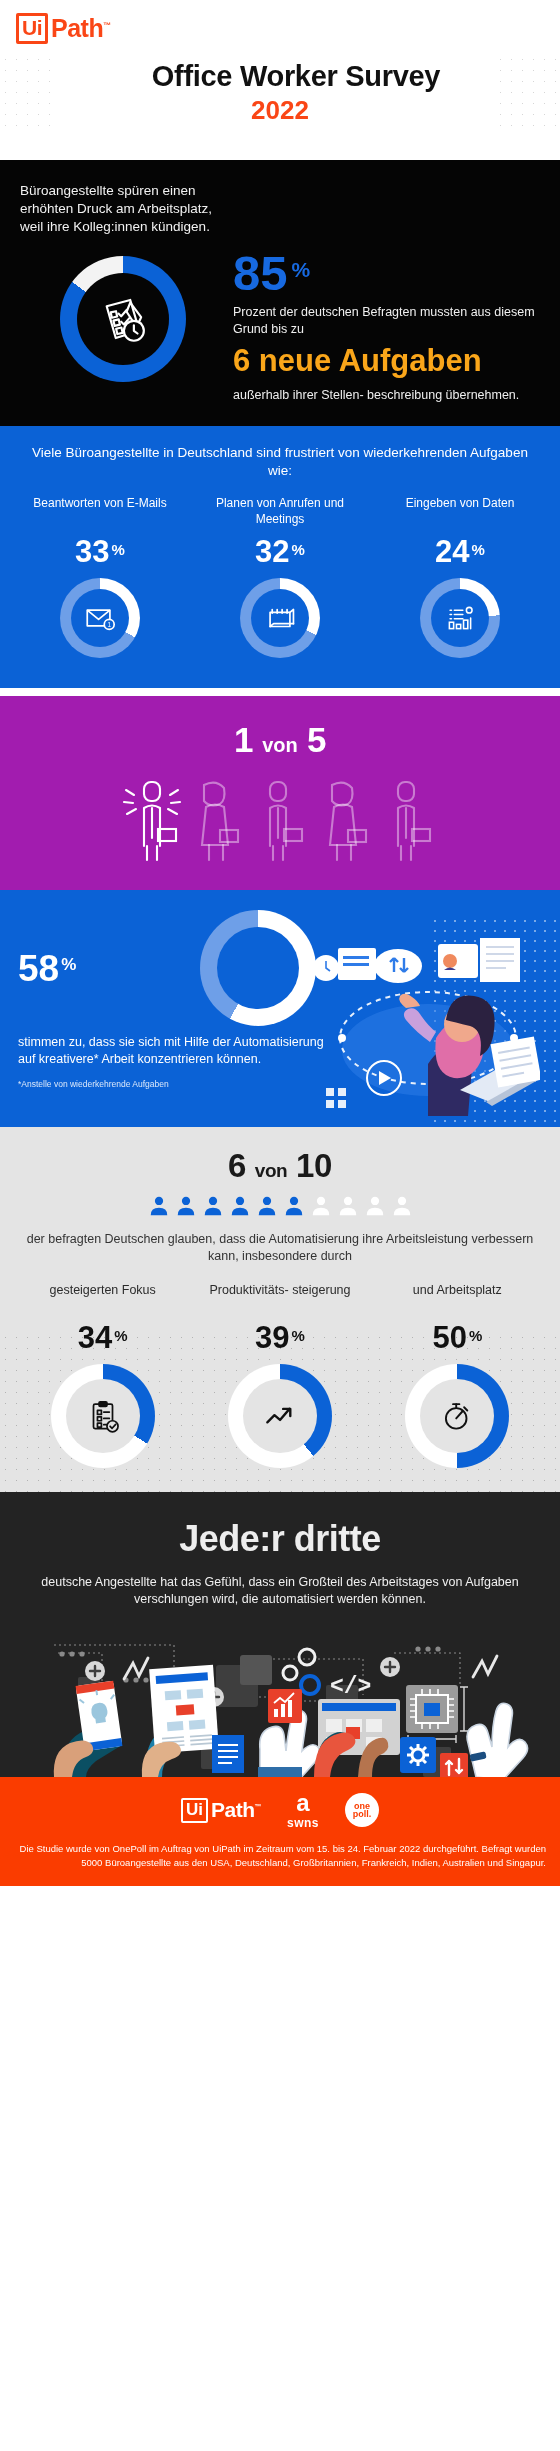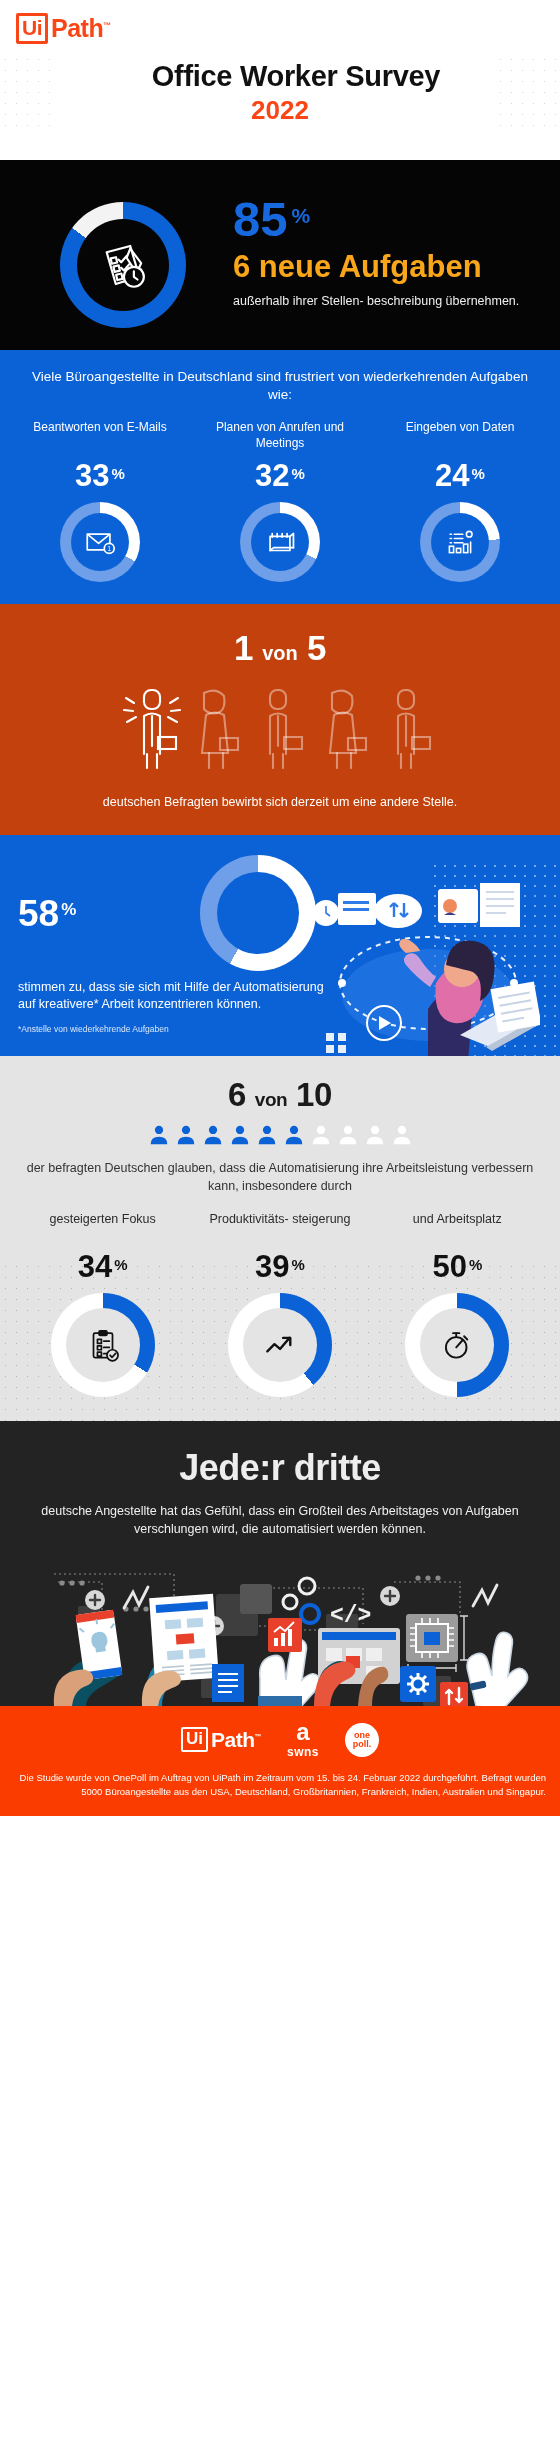--- a/index.html
+++ b/index.html
@@ -57,38 +57,38 @@
   .big-orange { font-size: 31px; font-weight:700; color:#FAA61A; line-height:1.05; margin-top: 8px; }
   .black-foot { font-size: 12.5px; line-height:1.3; margin-top: 10px; color:#f0f0f0; }
   .donut-block { margin-top: 14px; display:flex; justify-content:center; }
 
   
   .donut { position:relative; border-radius:50%; display:flex; align-items:center; justify-content:center; }
   .donut .hole { position:absolute; border-radius:50%; display:flex; align-items:center; justify-content:center; }
   .donut svg { position:relative; z-index:2; }
 
   
-  .sec-blue { background:#0B62D6; color:#fff; padding: 18px 10px 22px 10px; }
+  .sec-blue { background:#0B62D6; color:#fff; padding: 18px 10px 30px 10px; }
   .blue-head { text-align:center; font-size: 13.5px; line-height:1.35; padding: 0 22px; }
   .tri { display:flex; margin-top: 16px; }
   .tri-col { flex:1; text-align:center; }
   .tri-label { font-size: 12px; line-height:1.3; min-height: 34px; }
   .tri-num { font-size: 31px; font-weight:700; margin-top: 4px; display:flex; justify-content:center; align-items:flex-start; }
   .tri-num .p { font-size: 15px; font-weight:700; margin-top: 7px; margin-left:2px; }
   .tri-donut { margin-top: 8px; display:flex; justify-content:center; }
 
   
-  .sec-cyan { background:#c2410c; color:#fff; padding: 24px 10px 24px 10px; text-align:center; }
+  .sec-cyan { background:#a21caf; color:#fff; padding: 24px 10px 24px 10px; text-align:center;margin-top:8px; }
   .von-line { font-size: 35px; font-weight:700; letter-spacing:-0.5px; }
   .von-line .small { font-size: 20px; font-weight:700; letter-spacing:0; }
   .people-row { display:flex; justify-content:center; align-items:flex-end; gap: 6px; margin-top: 14px; }
   .cyan-sub { font-size: 12.5px; line-height:1.35; margin-top: 20px; }
 
   
-  .sec-blue2 { background:#0B62D6; color:#fff; padding: 20px 0 22px 0; position:relative; display:flex; }
+  .sec-blue2 { background:#0B62D6; color:#fff; padding: 20px 0 38px 0; position:relative; display:flex; }
   .b2-left { width: 330px; padding-left: 18px; display:flex; align-items:flex-start; gap: 6px; flex-direction:column; }
   .b2-row { display:flex; align-items:center; gap: 8px; width:100%; }
   .stat58 { display:flex; align-items:flex-start; }
   .stat58 .num { font-size: 37px; font-weight:700; line-height:1; }
   .stat58 .pct { font-size: 17px; font-weight:700; margin-top:5px; margin-left:2px; }
   .b2-text { font-size: 12.5px; line-height:1.35; margin-top:2px; }
   .b2-note { font-size: 8.5px; margin-top: 5px; color:#dbe8fb; }
   .b2-right { flex:1; position:relative; }
   .b2-dots { position:absolute; right:0; top:6px; width:130px; height:210px;
     background-image: radial-gradient(circle, rgba(255,255,255,0.45) 0.9px, transparent 1px);
@@ -149,20 +149,21 @@
 
     <div class="title-band">
       <div class="dotfield"></div>
       <div class="title-mask"></div>
       <div class="title-main">Office Worker Survey</div>
       <div class="title-year">2022</div>
     </div>
   </div>
 
   <div class="sec-black">
+    <div class="black-lede">Büroangestellte spüren einen erhöhten Druck am Arbeitsplatz, weil ihre Kolleg:innen kündigen.</div>
 
     <div class="black-grid">
       <div class="black-left">
         <div class="donut-block">
           <div class="donut" style="width:126px;height:126px;background:conic-gradient(#0B62D6 0deg 306deg,#F3F3F3 306deg 360deg);">
             <div class="hole" style="width:92px;height:92px;background:#050505;"></div>
             <svg width="58" height="58" viewBox="0 0 64 64">
               <g fill="none" stroke="#fff" stroke-width="2.4" stroke-linecap="round" stroke-linejoin="round">
                 <path d="M14 18 L40 11 L50 45 L24 53 Z"></path>
                 <rect x="19" y="24" width="6" height="6" transform="rotate(-13 22 27)"></rect>
@@ -178,20 +179,21 @@
             </svg>
           </div>
         </div>
       </div>
 
       <div class="black-right">
         <div class="stat85">
           <span class="num">85</span>
           <span class="pct">%</span>
         </div>
+        <div class="black-sub">Prozent der deutschen Befragten mussten aus diesem Grund bis zu</div>
         <div class="big-orange">6 neue Aufgaben</div>
         <div class="black-foot">außerhalb ihrer Stellen- beschreibung übernehmen.</div>
       </div>
     </div>
   </div>
 
   <div class="sec-blue">
     <div class="blue-head">Viele Büroangestellte in Deutschland sind frustriert von wiederkehrenden Aufgaben wie:</div>
 
     <div class="tri">
@@ -312,21 +314,20 @@
         <g fill="none" stroke="rgba(255,255,255,0.42)" stroke-width="2.1" stroke-linecap="round">
           <rect x="16" y="8" width="16" height="19" rx="7"></rect>
           <path d="M16 34 q8 -5 16 0 v38 M16 34 v38"></path>
           <path d="M24 34 v30"></path>
           <path d="M19 72 v14 M29 72 v14"></path>
           <rect x="30" y="55" width="18" height="12"></rect>
         </g>
       </svg>
     </div>
 
-    <div class="cyan-sub">deutschen Befragten bewirbt sich derzeit um eine andere Stelle.</div>
   </div>
 
   <div class="sec-blue2">
     <div class="b2-left">
       <div class="b2-row">
         <div>
           <div class="stat58">
             <span class="num">58</span>
             <span class="pct">%</span>
           </div>

